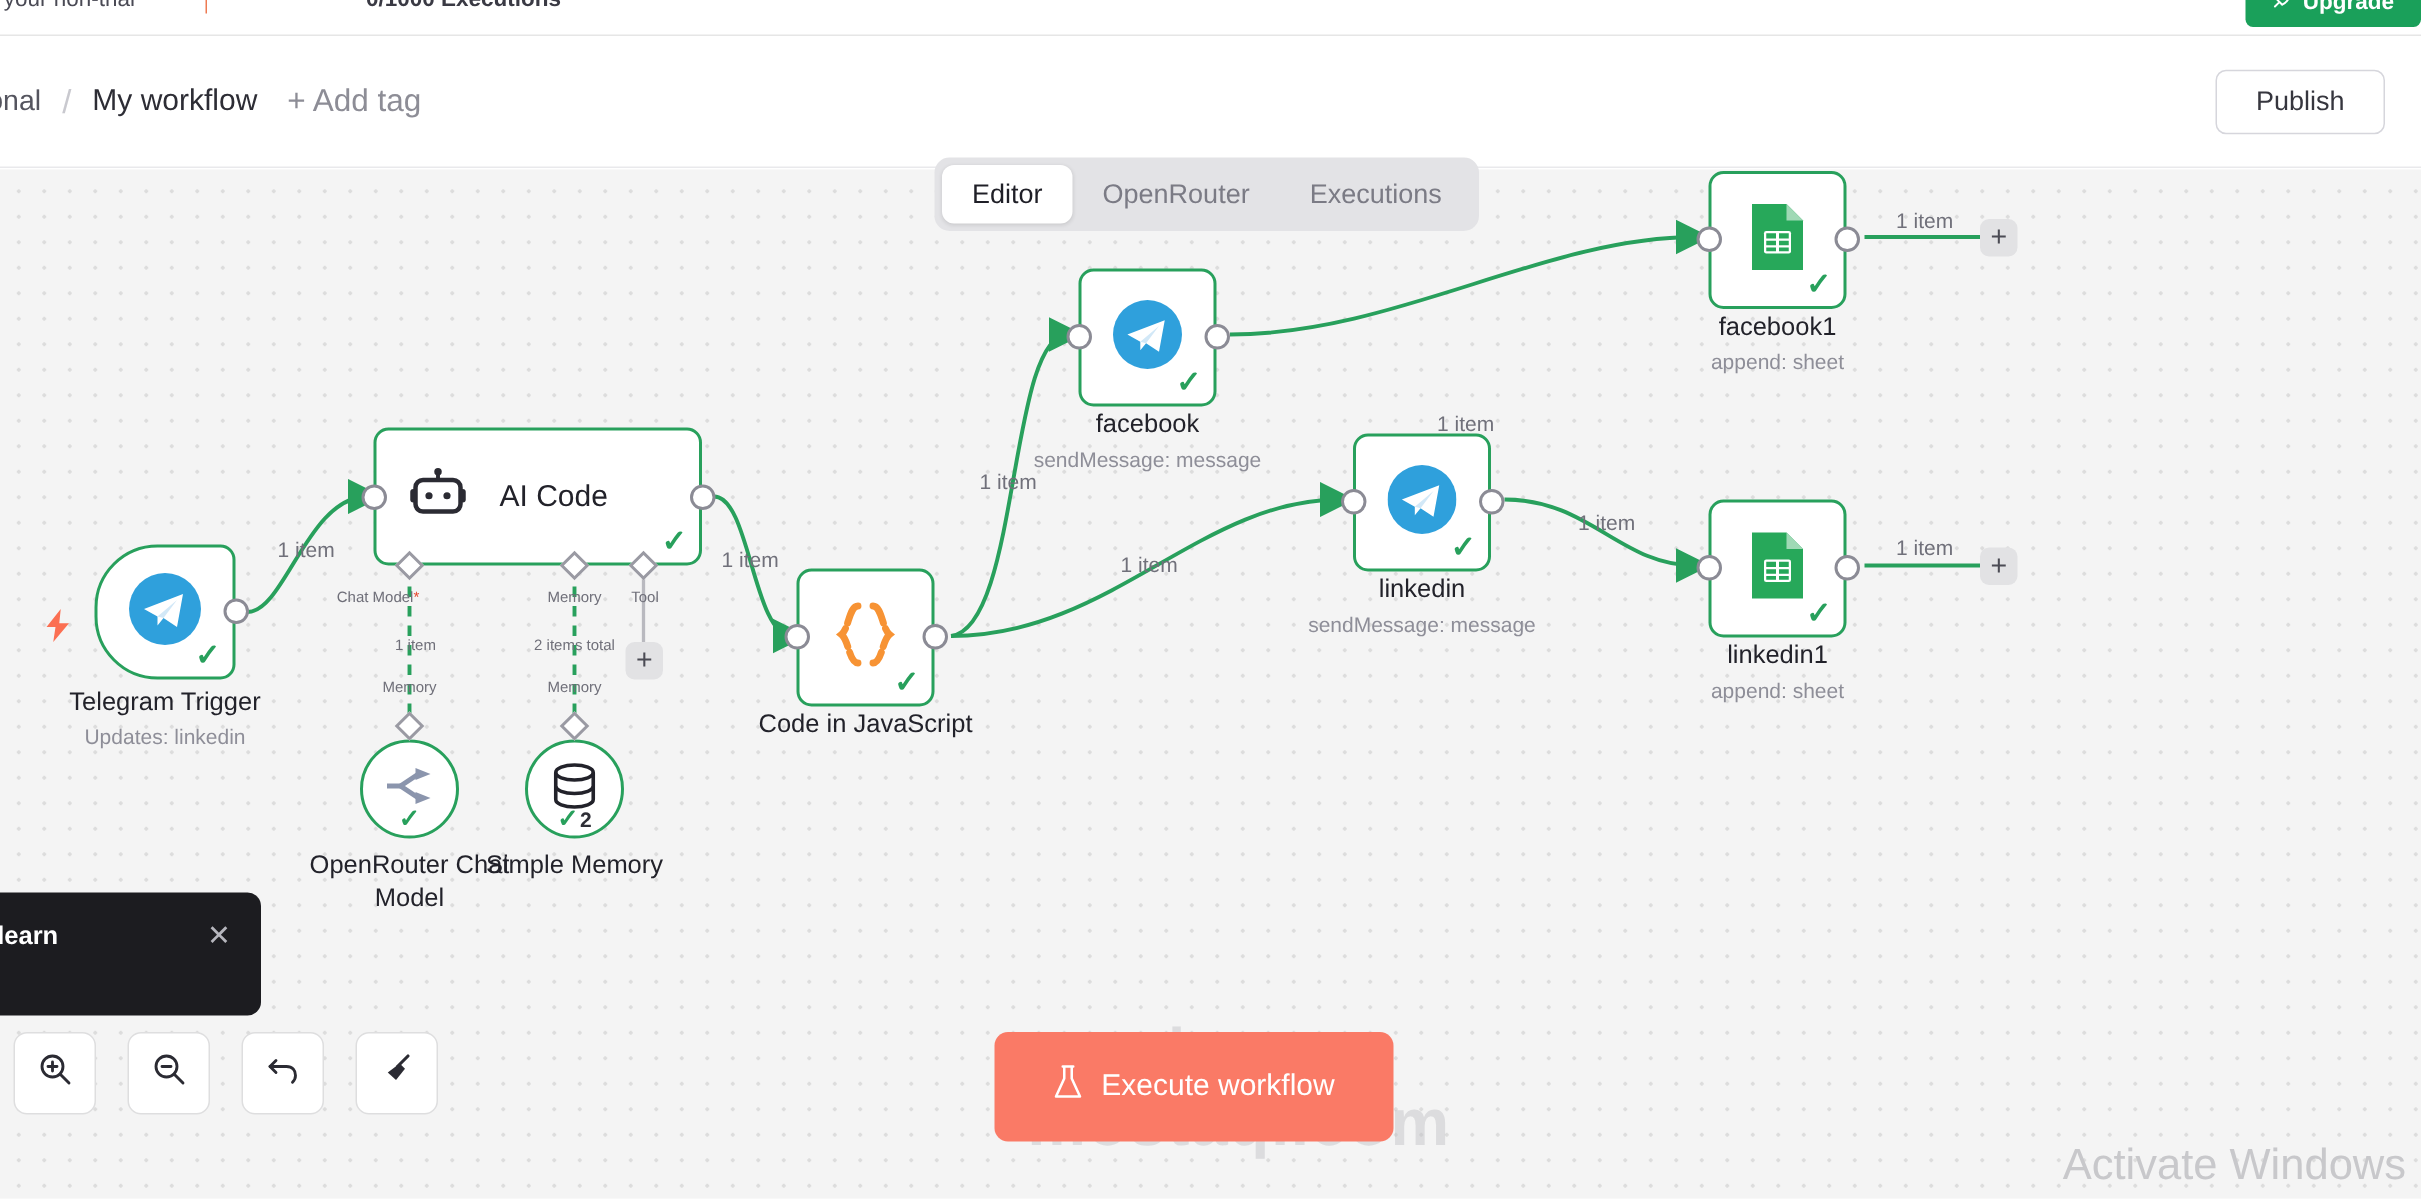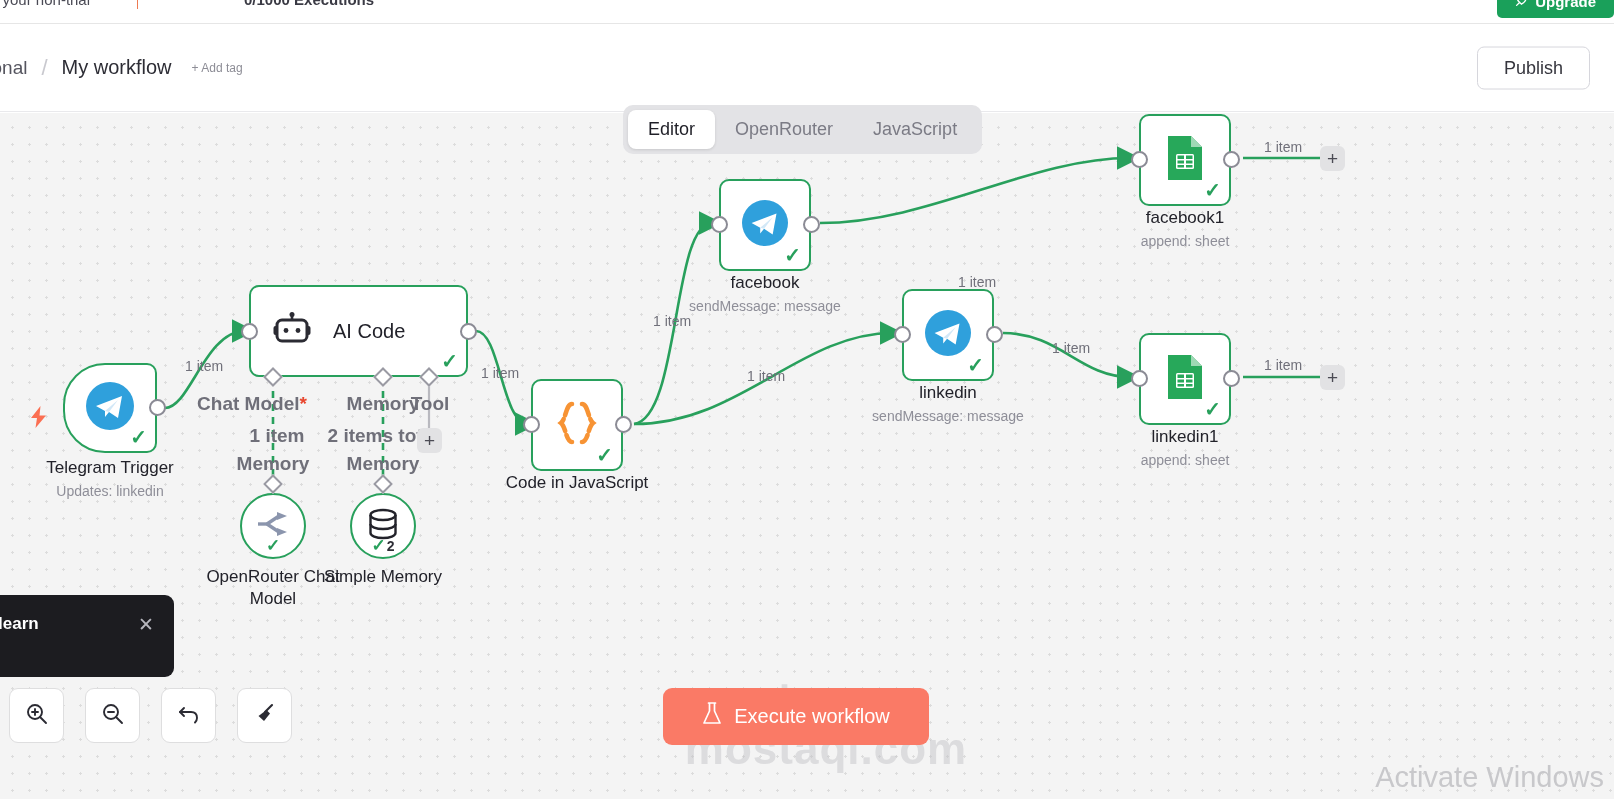--- a/index.html
+++ b/index.html
@@ -51,21 +51,21 @@
   .breadcrumb {
     position: absolute; top: 50%; left: -18px;
     transform: translateY(-50%);
     display: flex; align-items: center; gap: 14px;
     white-space: nowrap;
   }
   .bc-project { font-size: 19px; color: #55555f; }
   .bc-sep { font-size: 22px; color: #c9c9cf; font-weight: 300; }
   .bc-name { font-size: 20px; color: #2d2d35; font-weight: 400; }
   .bc-addtag {
-    font-size: 12px; color: #8d8d96; cursor: pointer;
+    font-size: 21px; color: #8d8d96; cursor: pointer;
     margin-left: 6px;
   }
   .publish-btn {
     position: absolute; top: 50%; right: 24px;
     transform: translateY(-50%);
     padding: 10px 26px;
     background: #fff; color: #36363e;
     border: 1px solid #d6d6dc; border-radius: 7px;
     font-size: 18px; cursor: pointer;
   }
@@ -165,22 +165,22 @@
 
   
   .edge-label {
     position: absolute;
     font-size: 14px; color: #70707a;
     background: transparent;
     white-space: nowrap; z-index: 7;
   }
   .port-label {
     position: absolute;
-    font-size: 19px; color: #6f6f79;
-    white-space: nowrap; z-index: 7; font-weight: bold;
+    font-size: 10px; color: #6f6f79;
+    white-space: nowrap; z-index: 7;
   }
   .port-label .req { color: #e8472f; }
 
   
   .plus-btn {
     position: absolute;
     width: 25px; height: 25px;
     background: #e2e2e4; border-radius: 6px;
     display: flex; align-items: center; justify-content: center;
     font-size: 19px; color: #4b4b54; line-height: 1;
@@ -214,21 +214,21 @@
   .tool-btn {
     width: 55px; height: 55px;
     background: #fff; border: 1px solid #dededf; border-radius: 9px;
     display: flex; align-items: center; justify-content: center;
     cursor: pointer;
   }
 
   
   .execute-btn {
     position: absolute; left: 663px; top: 575px;
-    width: 266px; height: 57px;
+    width: 266px; height: 73px;
     background: #fa7a66; border: none; border-radius: 9px;
     color: #fff; font-size: 20px;
     display: flex; align-items: center; justify-content: center; gap: 12px;
     cursor: pointer; z-index: 50;
   }
 
   
   .wm-mostaql {
     position: absolute; left: 676px; top: 568px;
     width: 300px; text-align: center;
@@ -268,21 +268,21 @@
     <span class="bc-sep">/</span>
     <span class="bc-name">My workflow</span>
     <span class="bc-addtag">+ Add tag</span>
   </div>
   <button class="publish-btn">Publish</button>
 </div>
 
 <div class="tabs">
   <div class="tab active">Editor</div>
   <div class="tab">OpenRouter</div>
-  <div class="tab">JavaScript</div>
+  <div class="tab">Executions</div>
 </div>
 
 <div class="canvas">
 
   <svg class="edges">
     <defs>
       <marker id="arw" markerWidth="9" markerHeight="9" refX="5" refY="4.5" orient="auto">
         <path d="M0,0 L9,4.5 L0,9 Z" fill="#28a05c"></path>
       </marker>
     </defs>

